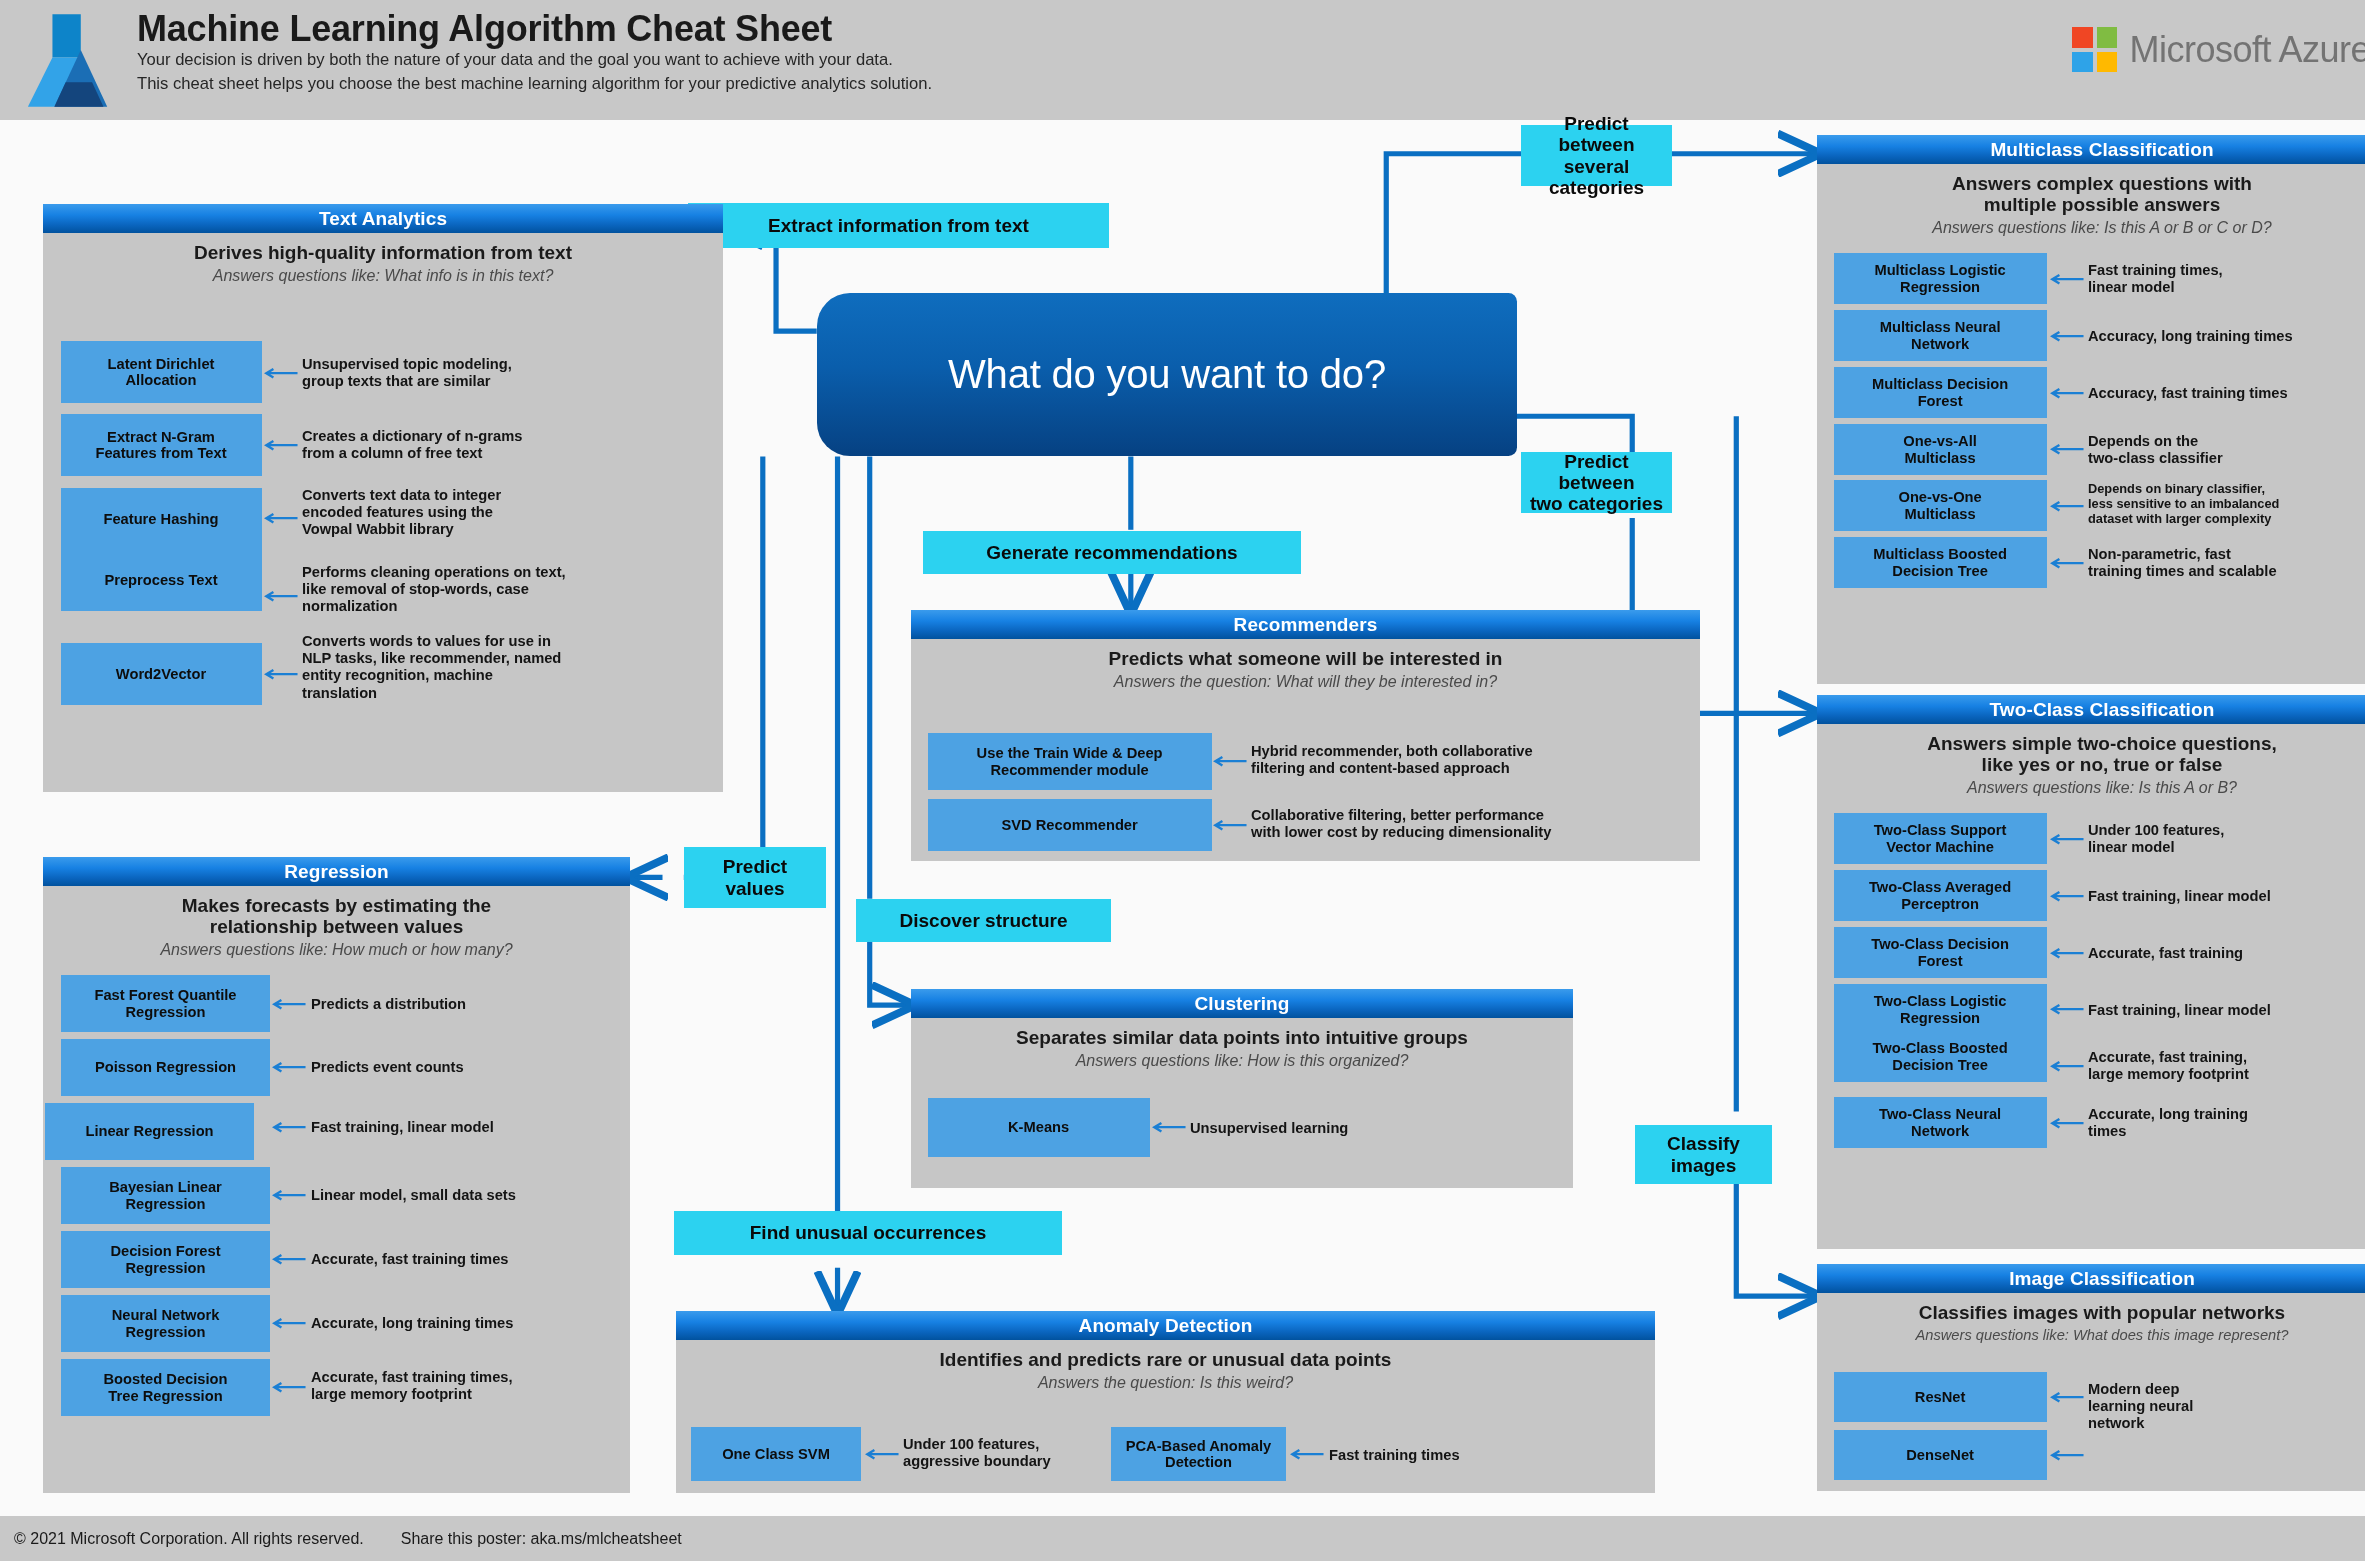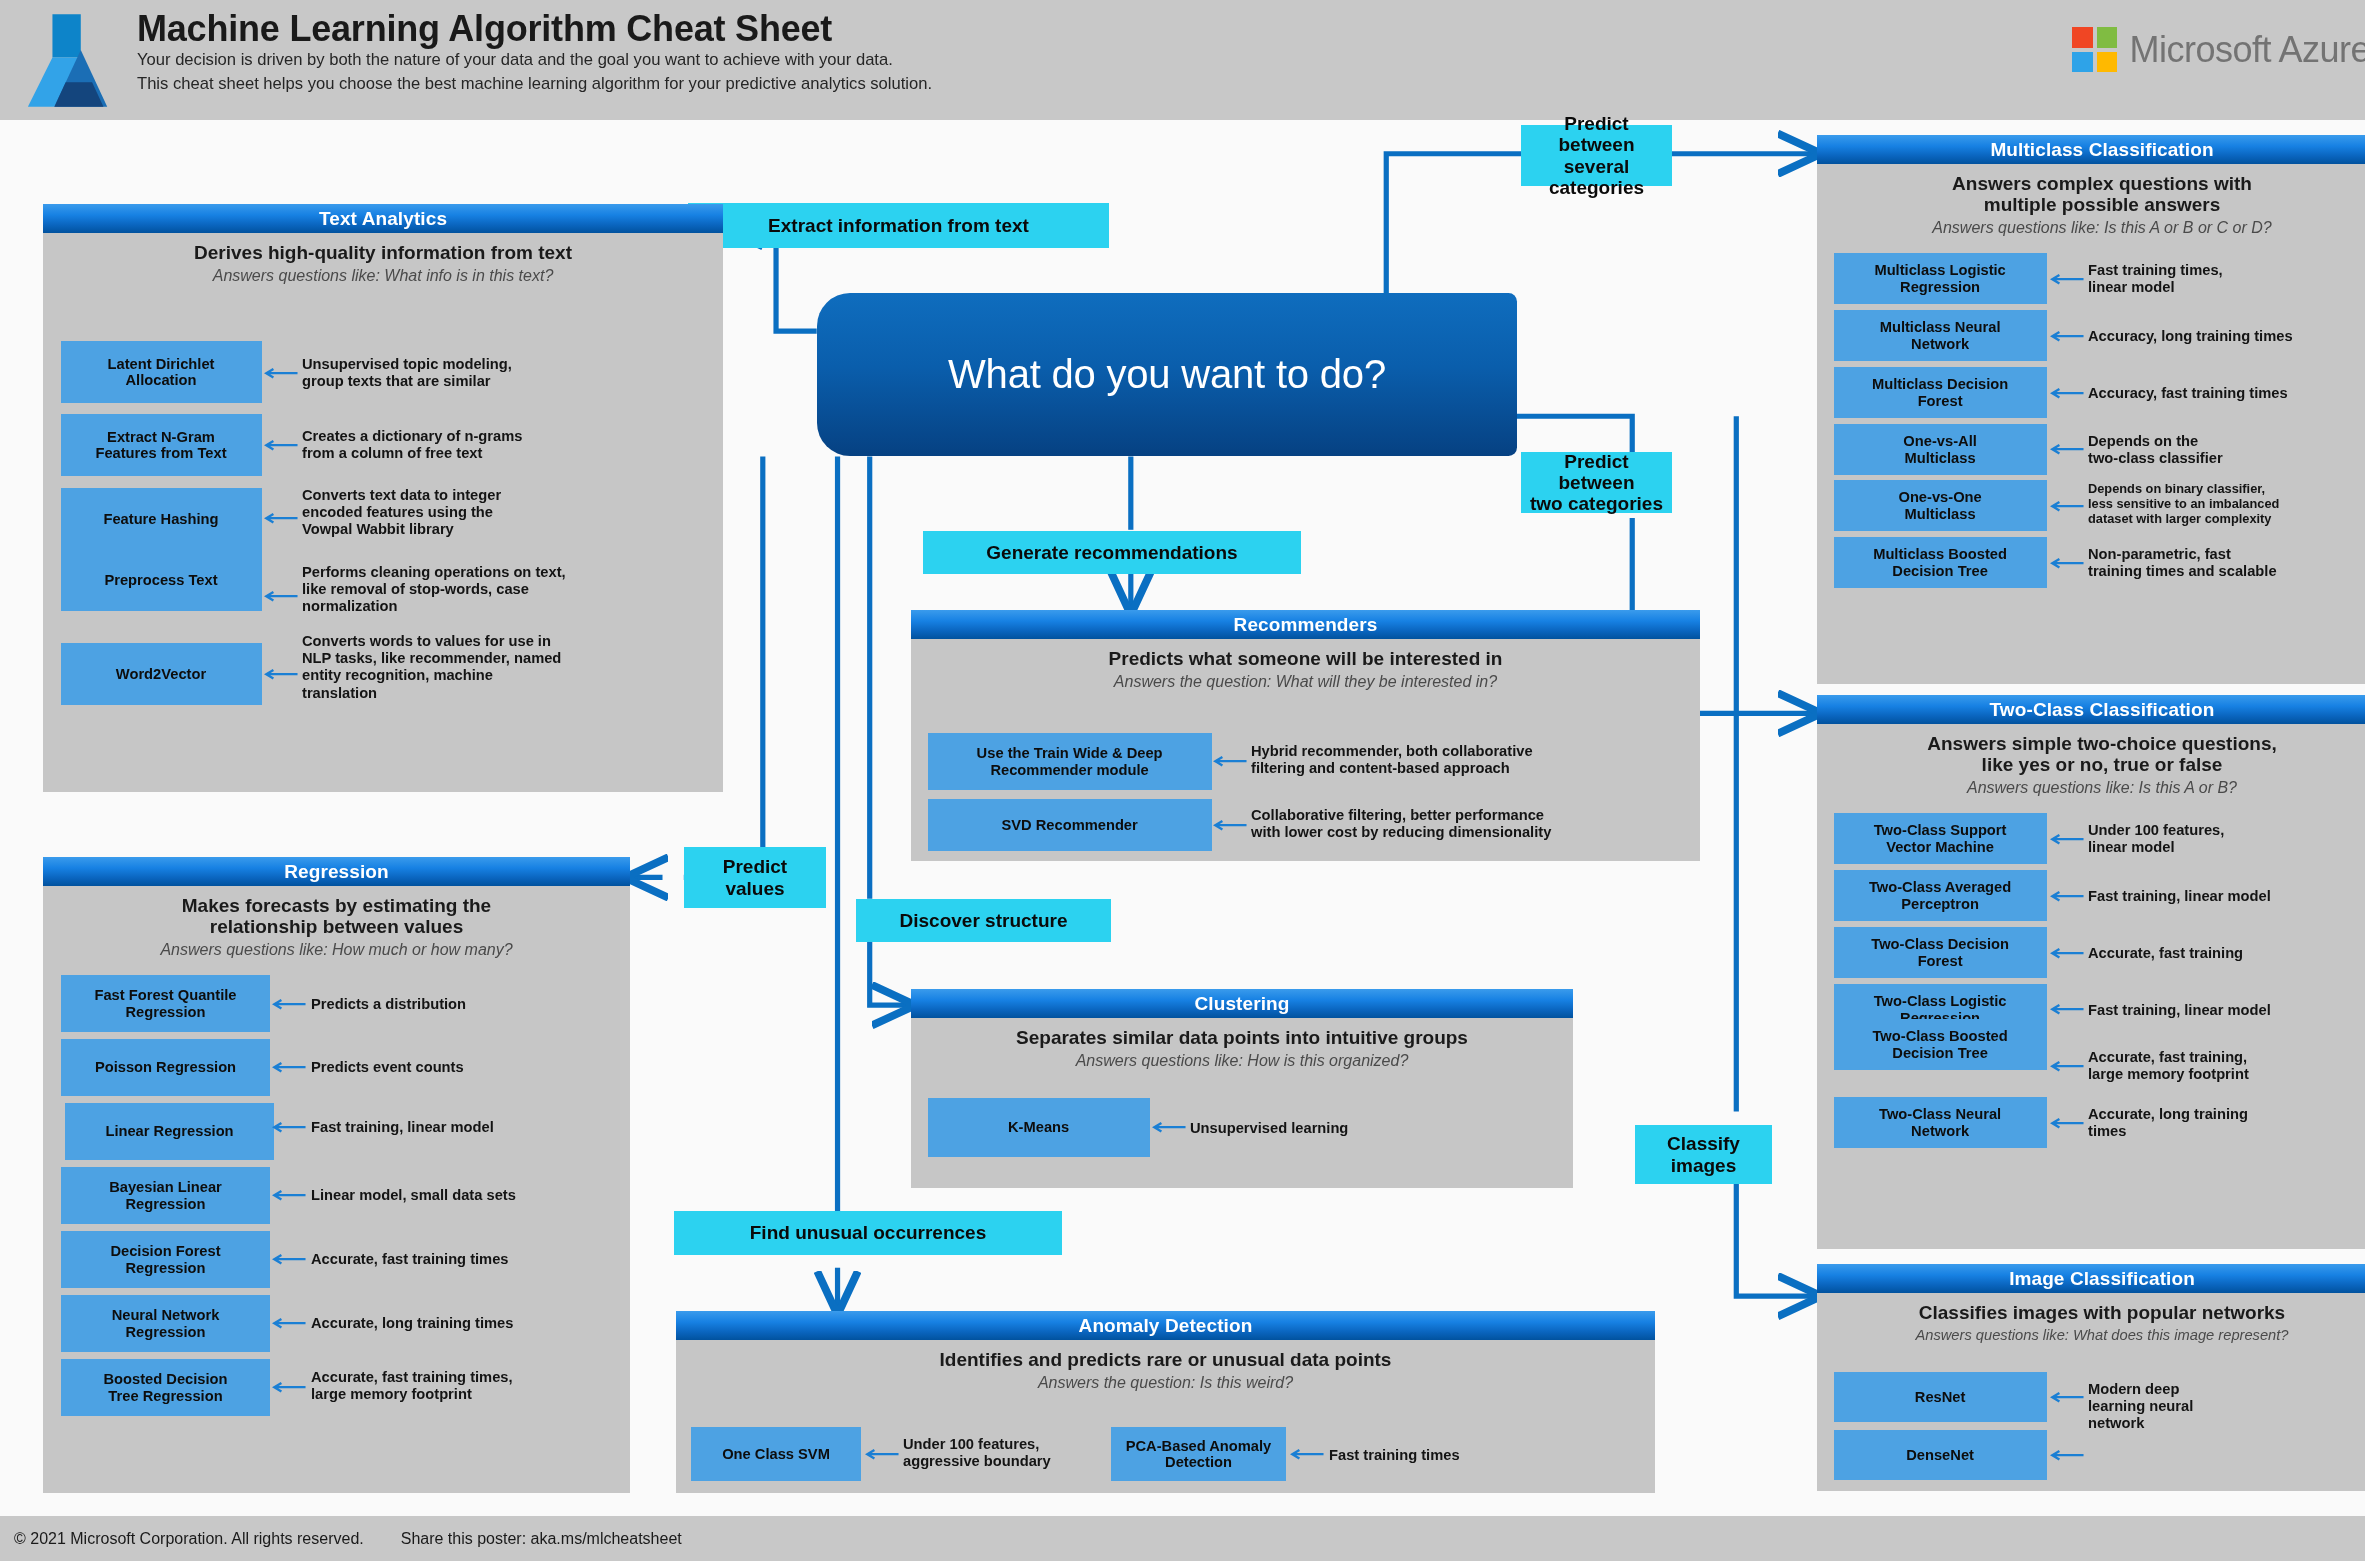--- a/index.html
+++ b/index.html
@@ -255,21 +255,21 @@
       <path d="M75,13 L12,13 M24,4 L9,13 L24,22" stroke="#1a7fd4" stroke-width="5" fill="none"></path>
     </svg>
   <div class="algo-desc abs" style="left:268px; top:139px; width:312px;">Predicts a distribution</div>
 
   <div class="algo-box abs" style="left:18px; top:182px; width:209px; height:57px;">Poisson Regression</div>
   <svg class="abs" style="left:227px; top:204px; width:37px; height:12.3px;" viewBox="0 0 78 26">
       <path d="M75,13 L12,13 M24,4 L9,13 L24,22" stroke="#1a7fd4" stroke-width="5" fill="none"></path>
     </svg>
   <div class="algo-desc abs" style="left:268px; top:202px; width:312px;">Predicts event counts</div>
 
-  <div class="algo-box abs" style="left:22px; top:246px; width:209px; height:57px;">Linear Regression</div>
+  <div class="algo-box abs" style="left:2px; top:246px; width:209px; height:57px;">Linear Regression</div>
   <svg class="abs" style="left:227px; top:264px; width:37px; height:12.3px;" viewBox="0 0 78 26">
       <path d="M75,13 L12,13 M24,4 L9,13 L24,22" stroke="#1a7fd4" stroke-width="5" fill="none"></path>
     </svg>
   <div class="algo-desc abs" style="left:268px; top:262px; width:312px;">Fast training, linear model</div>
 
   <div class="algo-box abs" style="left:18px; top:310px; width:209px; height:57px; white-space:pre-line;">Bayesian Linear
 Regression</div>
   <svg class="abs" style="left:227px; top:332px; width:37px; height:12.3px;" viewBox="0 0 78 26">
       <path d="M75,13 L12,13 M24,4 L9,13 L24,22" stroke="#1a7fd4" stroke-width="5" fill="none"></path>
     </svg>
@@ -433,21 +433,21 @@
     </svg>
   <div class="algo-desc abs" style="left:271px; top:250px; width:293px;">Accurate, fast training</div>
 
   <div class="algo-box abs" style="left:16.6px; top:289px; width:213px; height:51px; white-space:pre-line;">Two-Class Logistic
 Regression</div>
   <svg class="abs" style="left:231px; top:308px; width:37px; height:12.3px;" viewBox="0 0 78 26">
       <path d="M75,13 L12,13 M24,4 L9,13 L24,22" stroke="#1a7fd4" stroke-width="5" fill="none"></path>
     </svg>
   <div class="algo-desc abs" style="left:271px; top:307px; width:293px;">Fast training, linear model</div>
 
-  <div class="algo-box abs" style="left:16.6px; top:324px; width:213px; height:51px; white-space:pre-line;">Two-Class Boosted
+  <div class="algo-box abs" style="left:16.6px; top:336px; width:213px; height:51px; white-space:pre-line;">Two-Class Boosted
 Decision Tree</div>
   <svg class="abs" style="left:231px; top:365px; width:37px; height:12.3px;" viewBox="0 0 78 26">
       <path d="M75,13 L12,13 M24,4 L9,13 L24,22" stroke="#1a7fd4" stroke-width="5" fill="none"></path>
     </svg>
   <div class="algo-desc abs" style="left:271px; top:354px; width:298px; white-space:pre-line;">Accurate, fast training,
 large memory footprint</div>
 
   <div class="algo-box abs" style="left:16.6px; top:402px; width:213px; height:51px; white-space:pre-line;">Two-Class Neural
 Network</div>
   <svg class="abs" style="left:231px; top:422px; width:37px; height:12.3px;" viewBox="0 0 78 26">

